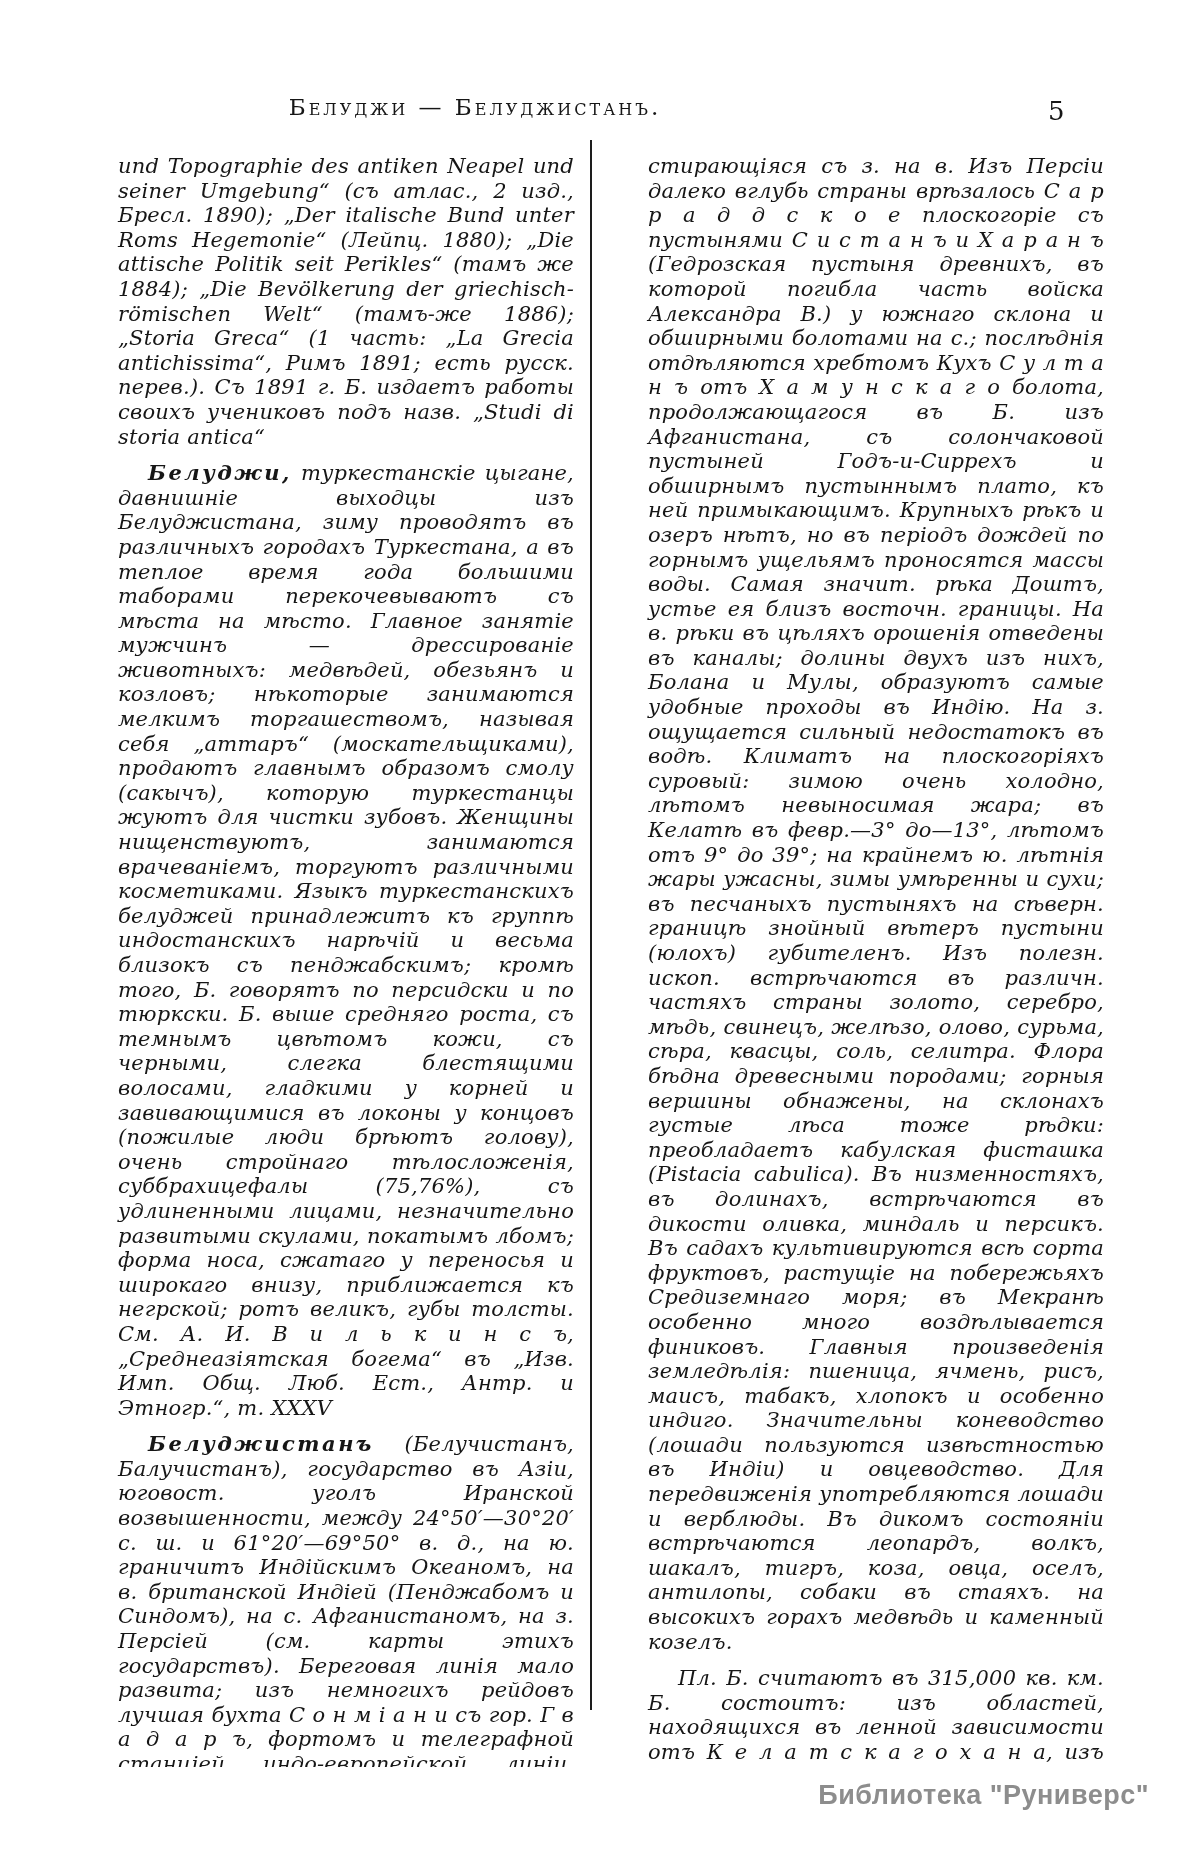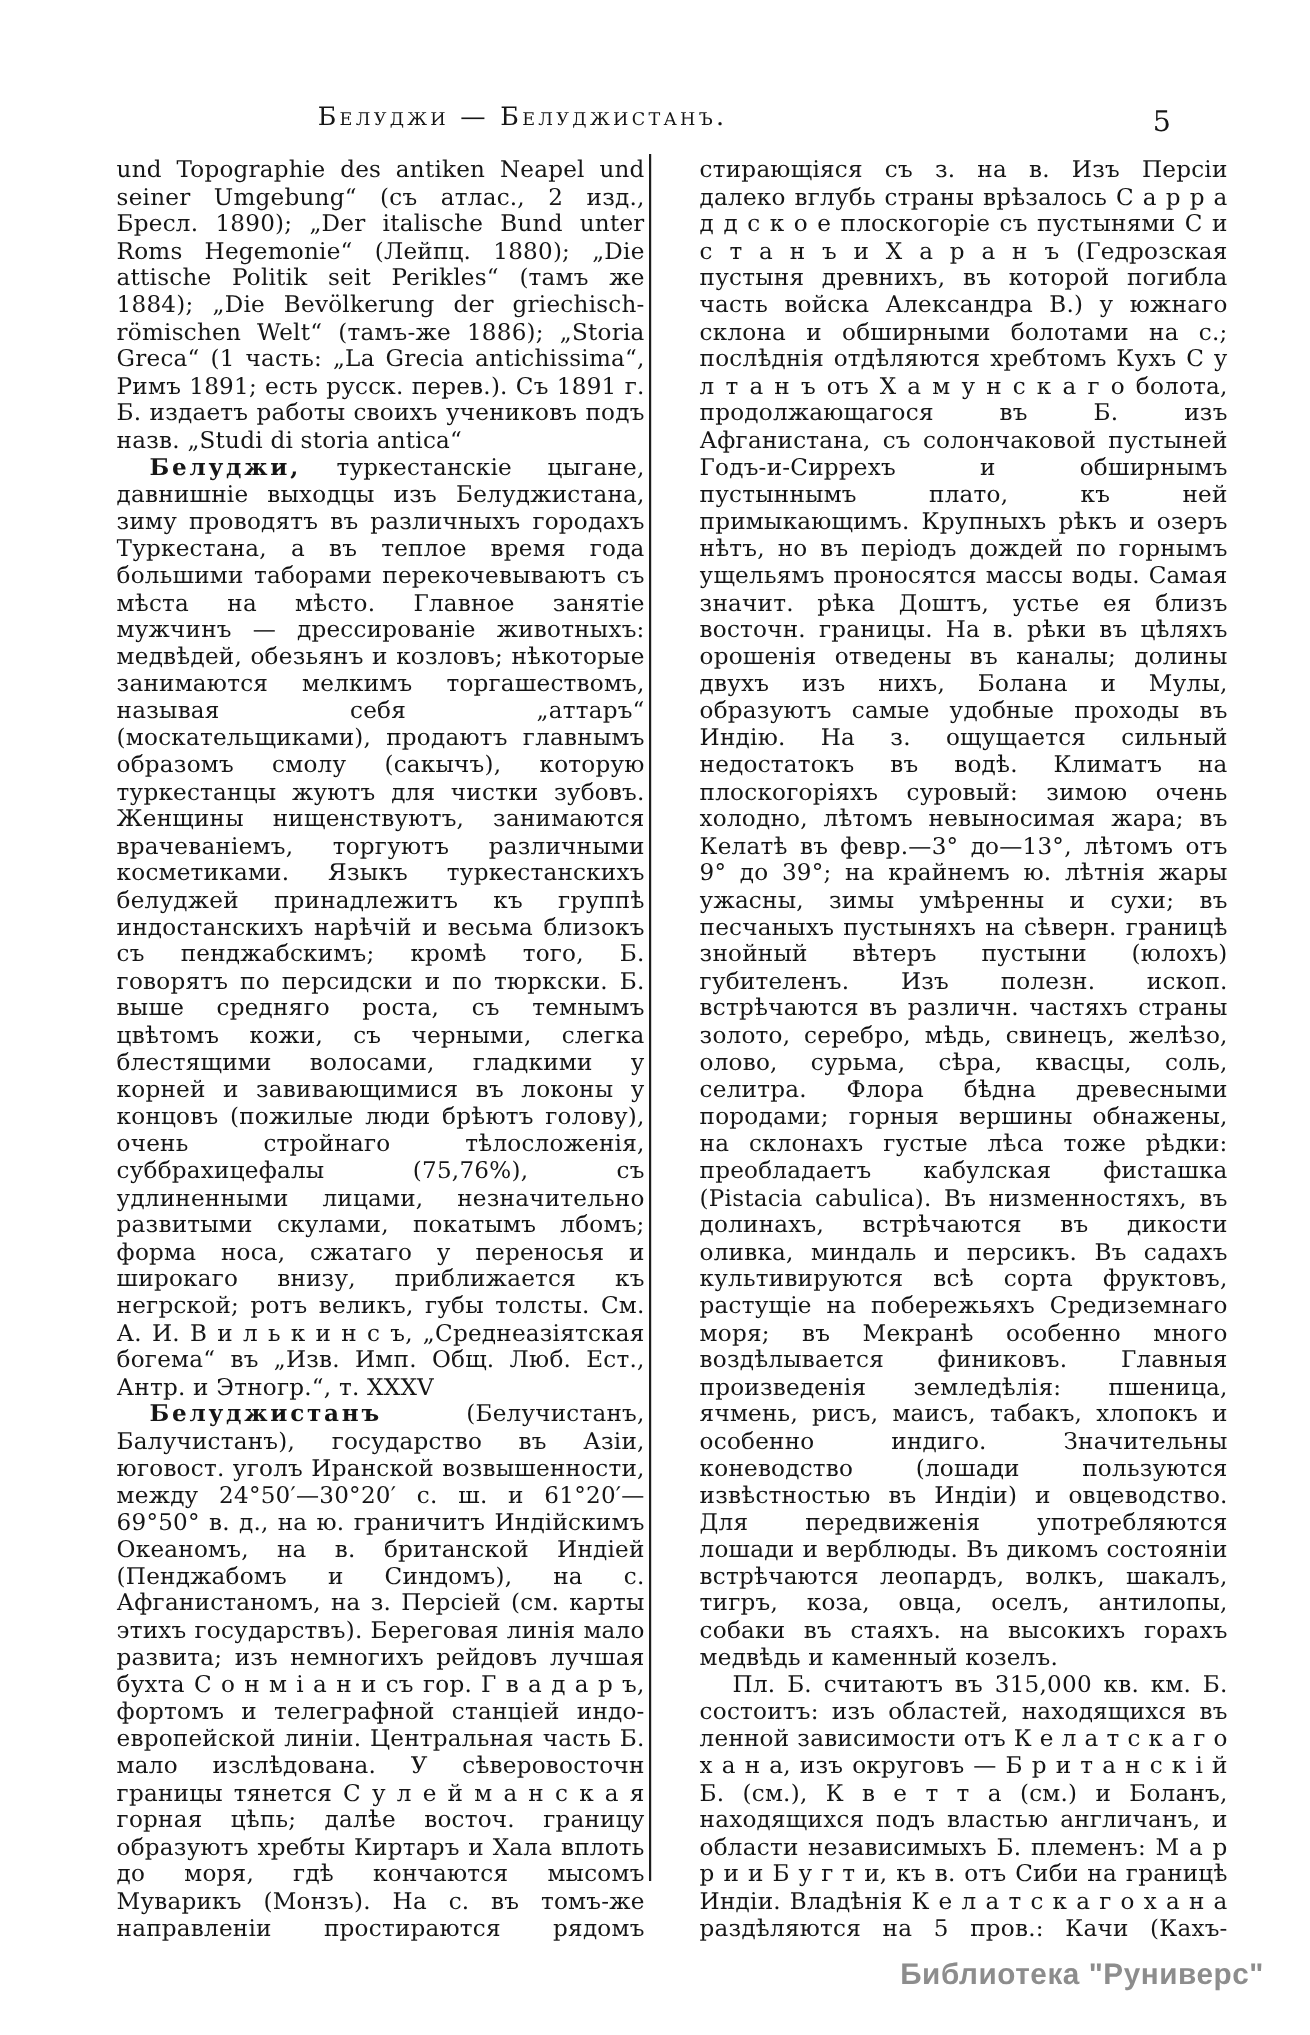--- a/index.html
+++ b/index.html
@@ -39,21 +39,21 @@
     width: 480px;
     max-height: 1625px;
     overflow: hidden;
     text-align: justify;
     font-size: 21px;
     line-height: 24.6px;
     letter-spacing: 0.2px;
   }
   .col-left  { left: 106px; }
   .col-right { left: 636px; }
-  .col p { margin: 0; text-indent: 30px; }
+  .col p { margin: 12px; text-indent: 30px; font-style: italic; }
   .col p.cont { text-indent: 0; }
   .lead {
     font-weight: bold;
     letter-spacing: 2.5px;
   }
   .divider {
     position: absolute;
     left: 590px;
     top: 140px;
     width: 2px;

